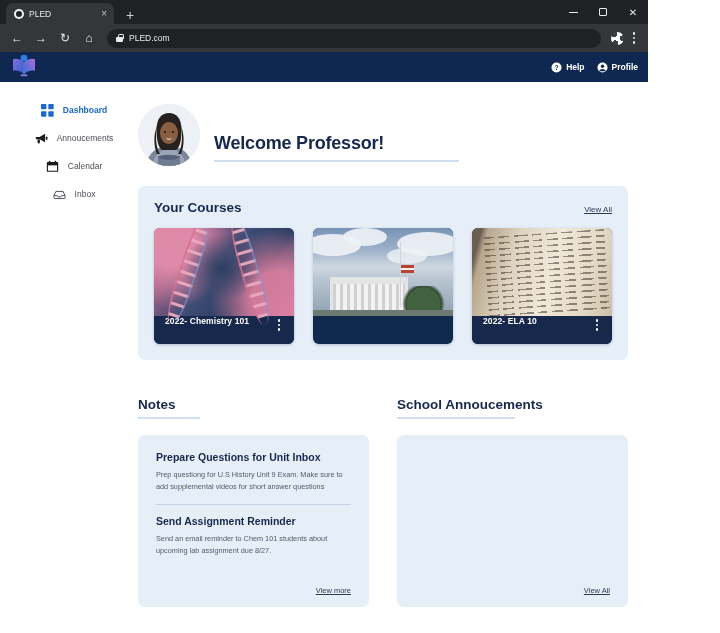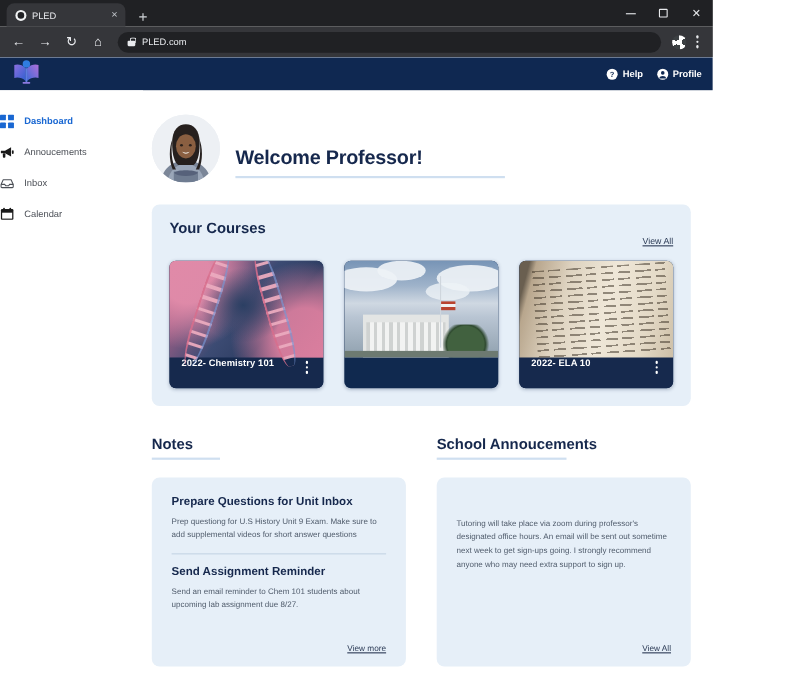--- a/index.html
+++ b/index.html
@@ -98,21 +98,21 @@
     font-size: 8.5px; font-weight: bold;
   }
   .circ-icon { width: 11px; height: 11px; flex: none; }
 
   .body-area { flex: 1; display: flex; overflow: hidden; }
 
   
   .sidebar { width: 130px; flex: none; padding-top: 14px; background: #fff; }
   .side-item {
     display: flex; align-items: center; gap: 9px; height: 28px;
-    color: #4b4f56; font-size: 8.5px;
+    padding-left: 18px; color: #4b4f56; font-size: 8.5px; justify-content: center;
   }
   .side-item.active { color: #1967d2; font-weight: bold; }
   .side-ico { width: 13px; height: 13px; flex: none; display: block; }
 
   
   .main { flex: 1; padding: 0 20px 0 8px; overflow: hidden; }
 
   .welcome { display: flex; align-items: flex-end; gap: 14px; margin-top: 22px; }
   .avatar {
     width: 62px; height: 62px; border-radius: 50%; flex: none; overflow: hidden;
@@ -123,21 +123,21 @@
     font-size: 18px; font-weight: bold; color: #16284d; letter-spacing: -0.2px;
     white-space: nowrap;
   }
   .welcome-rule { height: 2px; background: #cfdff0; margin-top: 6px; width: 245px; }
 
   
   .courses-panel {
     margin-top: 20px; background: #e6eff8; border-radius: 7px;
     padding: 14px 16px 16px 16px;
   }
-  .panel-head { display: flex; align-items: baseline; flex-direction: column; }
+  .panel-head { display: flex; align-items: baseline; }
   .panel-title { font-size: 13.5px; font-weight: bold; color: #16284d; }
   .view-all {
     margin-left: auto; font-size: 8px; color: #2b3a55;
     text-decoration: underline; font-weight: 500;
   }
   .course-row { display: flex; gap: 19px; margin-top: 13px; }
   .course-card {
     flex: 1; border-radius: 6px; overflow: hidden;
     box-shadow: 0 1px 3px rgba(16,40,81,0.25); background: #10294f;
   }
@@ -226,21 +226,21 @@
       #000 0 11px, transparent 11px 15px, #000 15px 26px, transparent 26px 31px,
       #000 31px 45px, transparent 45px 49px, #000 49px 58px, transparent 58px 63px);
     mask-image: repeating-linear-gradient(to right,
       #000 0 11px, transparent 11px 15px, #000 15px 26px, transparent 26px 31px,
       #000 31px 45px, transparent 45px 49px, #000 49px 58px, transparent 58px 63px);
     transform: rotate(-4deg);
     opacity: 0.85;
   }
 
   
-  .cols-wrap { display: flex; gap: 28px; margin-top: 27px; }
+  .cols-wrap { display: flex; gap: 28px; margin-top: 37px; }
   .col { flex: 1; min-width: 0; }
   .col-head-title { font-size: 13.5px; font-weight: bold; color: #16284d; }
   .col-rule { height: 2px; background: #cfdff0; margin-top: 5px; }
   .rule-notes { width: 62px; }
   .rule-ann { width: 118px; }
 
   .card-panel {
     margin-top: 16px; background: #e6eff8; border-radius: 7px;
     padding: 16px 18px 12px 18px;
   }
@@ -361,33 +361,33 @@
         <div class="side-item">
           <svg class="side-ico" viewBox="0 0 16 16">
             <path d="M1 6.2 L5.6 6.2 L12.4 2.2 L12.4 12.6 L5.6 9 L1 9 Z" fill="#1b1b1b"></path>
             <rect x="3.2" y="9" width="2.8" height="5" rx="1" fill="#1b1b1b"></rect>
             <rect x="13.3" y="5.6" width="2" height="4.2" rx="1" fill="#1b1b1b"></rect>
           </svg>
           <span>Annoucements</span>
         </div>
         <div class="side-item">
           <svg class="side-ico" viewBox="0 0 16 16">
-            <path d="M1.2 9.4 L3.6 4.2 L12.4 4.2 L14.8 9.4 L14.8 12 A1 1 0 0 1 13.8 13 L2.2 13 A1 1 0 0 1 1.2 12 Z" fill="none" stroke="#4b4f56" stroke-width="1.2" stroke-linejoin="round"></path>
-            <path d="M1.2 9.4 L5.4 9.4 L6.3 11 L9.7 11 L10.6 9.4 L14.8 9.4" fill="none" stroke="#4b4f56" stroke-width="1.2" stroke-linejoin="round"></path>
-          </svg>
-          <span>Inbox</span>
-        </div>
-        <div class="side-item">
-          <svg class="side-ico" viewBox="0 0 16 16">
             <rect x="1" y="2.6" width="14" height="12" rx="1.2" fill="#1b1b1b"></rect>
             <rect x="2.4" y="6.6" width="11.2" height="6.6" fill="#ffffff"></rect>
             <rect x="3.6" y="1" width="1.8" height="3" rx="0.8" fill="#1b1b1b"></rect>
             <rect x="10.6" y="1" width="1.8" height="3" rx="0.8" fill="#1b1b1b"></rect>
           </svg>
           <span>Calendar</span>
+        </div>
+        <div class="side-item">
+          <svg class="side-ico" viewBox="0 0 16 16">
+            <path d="M1.2 9.4 L3.6 4.2 L12.4 4.2 L14.8 9.4 L14.8 12 A1 1 0 0 1 13.8 13 L2.2 13 A1 1 0 0 1 1.2 12 Z" fill="none" stroke="#4b4f56" stroke-width="1.2" stroke-linejoin="round"></path>
+            <path d="M1.2 9.4 L5.4 9.4 L6.3 11 L9.7 11 L10.6 9.4 L14.8 9.4" fill="none" stroke="#4b4f56" stroke-width="1.2" stroke-linejoin="round"></path>
+          </svg>
+          <span>Inbox</span>
         </div>
       </div>
 
       <div class="main">
 
         <div class="welcome">
           <div class="avatar">
             <svg width="62" height="62" viewBox="0 0 62 62">
               <rect width="62" height="62" fill="#edf0f4"></rect>
               <path d="M8 62 C10 48 20 42 31 42 C42 42 52 48 54 62 Z" fill="#7b8698"></path>
@@ -476,21 +476,20 @@
                 <div class="note-body">Send an email reminder to Chem 101 students about upcoming lab assignment due 8/27.</div>
               </div>
               <div class="note-link">View more</div>
             </div>
           </div>
 
           <div class="col">
             <div class="col-head-title">School Annoucements</div>
             <div class="col-rule rule-ann"></div>
             <div class="card-panel panel-ann">
-              <div class="ann-body">Tutoring will take place via zoom during professor's designated office hours. An email will be sent out sometime next week to get sign-ups going. I strongly recommend anyone who may need extra support to sign up.</div>
               <div class="ann-link">View All</div>
             </div>
           </div>
 
         </div>
 
       </div>
     </div>
   </div>
 </div>

